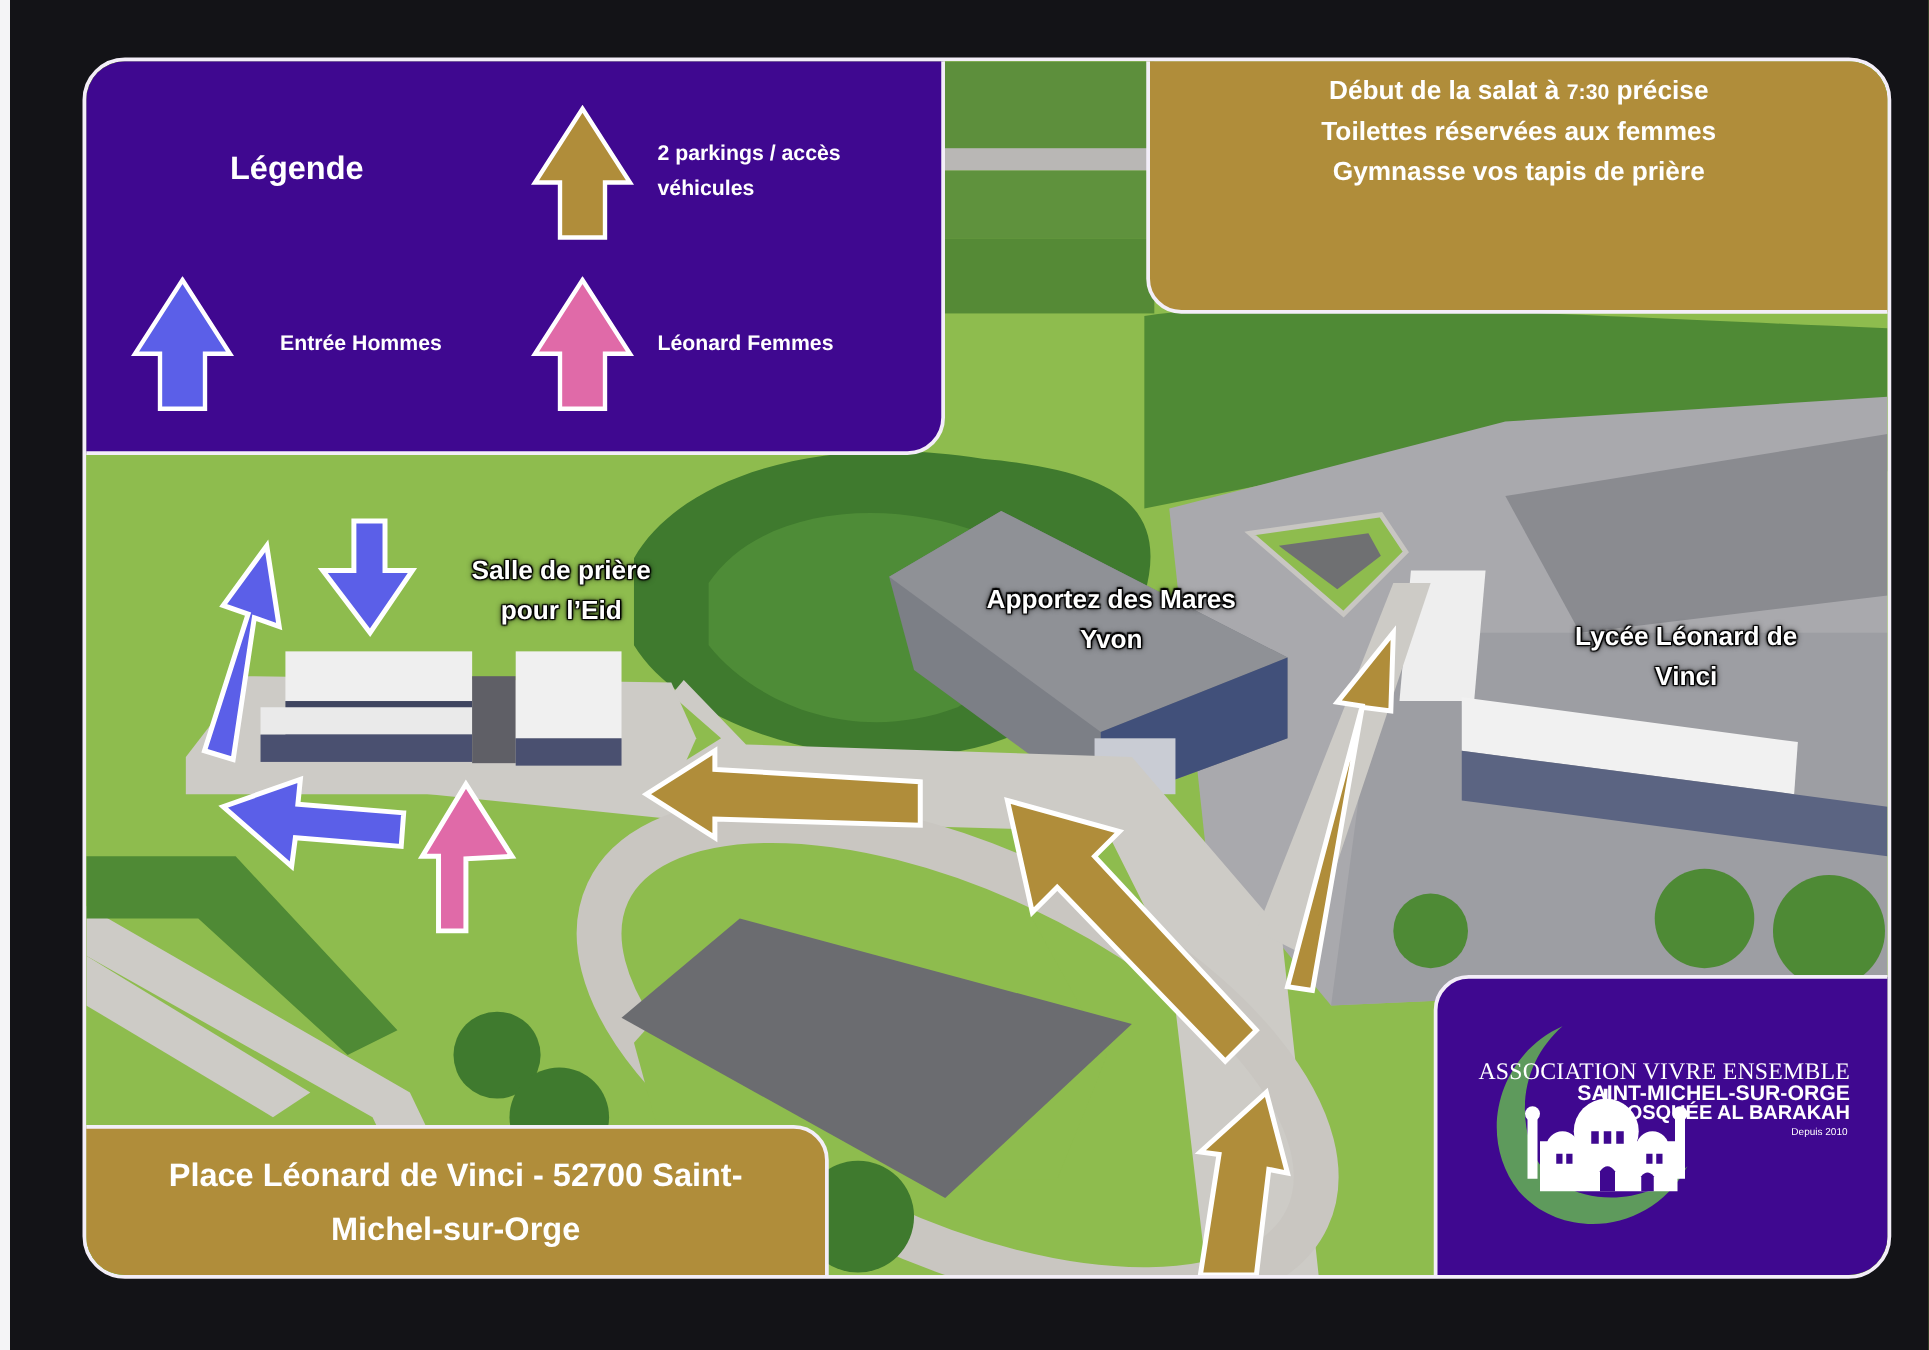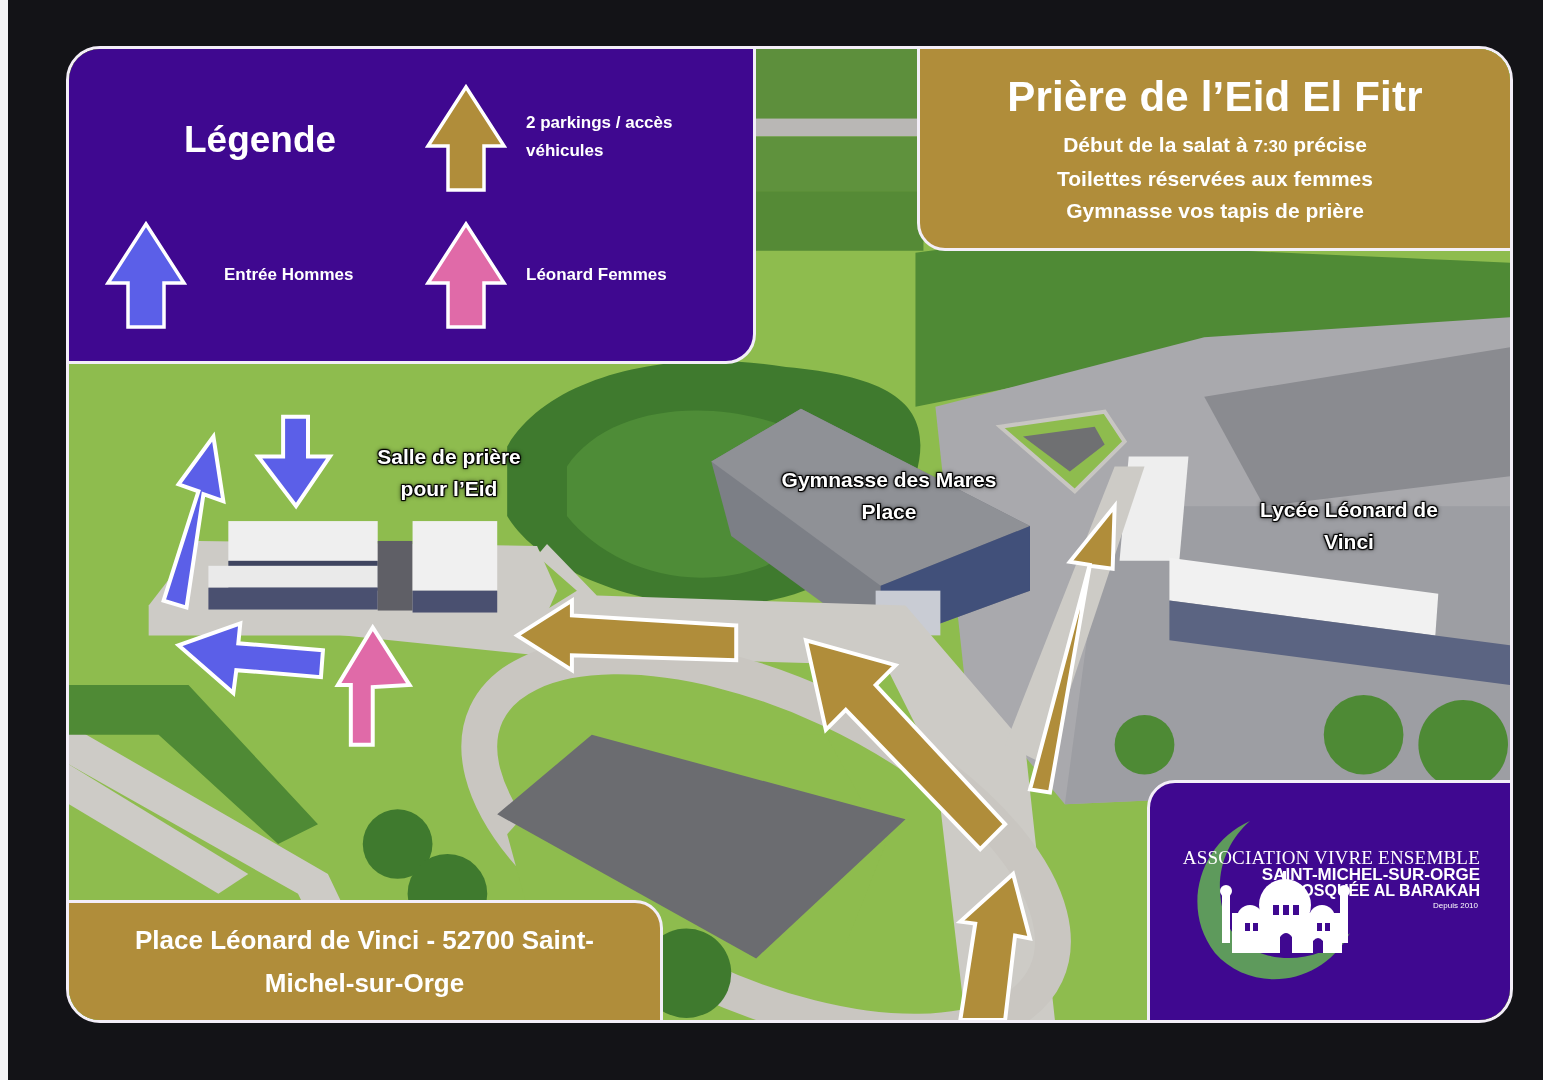--- a/index.html
+++ b/index.html
@@ -5,21 +5,21 @@
   html, body { margin:0; padding:0; }
   body { width:1543px; height:1080px; background:#131317; position:relative; overflow:hidden;
          font-family:"Liberation Sans", sans-serif; }
   .edge-left { position:absolute; left:0; top:0; width:8px; height:1080px; background:#f4f4f6; }
   .card { position:absolute; left:66px; top:46px; width:1447px; height:977px; border-radius:34px;
           border:3px solid #f3eef8; overflow:hidden; box-sizing:border-box; background:#8dbb4c; }
   .map { position:absolute; left:0; top:0; width:100%; height:100%; }
   .panel { position:absolute; box-sizing:border-box; color:#fff; font-weight:bold; }
   .legend { left:-3px; top:-3px; width:690px; height:318px; background:#3f0890;
             border:3px solid #f3eef8; border-radius:0 0 30px 0; }
-  .legend-title { position:absolute; left:115px; top:70px; font-size:37px; }
+  .legend-title { position:absolute; left:115px; top:70px; font-size:26px; }
   .legend-item { position:absolute; font-size:17px; line-height:28px; }
   .legend-icon { position:absolute; }
   .info { right:-3px; top:-3px; width:596px; height:205px; background:#b08d3a;
           border:3px solid #f3eef8; border-radius:0 0 0 28px; text-align:center; }
   .info-title { font-size:42px; margin-top:24px; letter-spacing:0.2px; }
   .info-line { font-size:21px; line-height:32px; }
   .info-line .big { font-size:17px; }
   .address { left:-3px; bottom:-3px; width:597px; height:123px; background:#b08d3a;
              border:3px solid #f3eef8; border-radius:0 28px 0 0; text-align:center;
              font-size:26px; line-height:43px; padding:16px 24px 0 24px; }
@@ -124,22 +124,22 @@
     <g stroke="#fff" stroke-width="4" fill="#e06aa8">
       <polygon points="283,700 283,640 270,640 305,582 342,640 305,642 305,700"></polygon>
     </g>
   </svg>
 
   <div class="map-label" style="left:285px; top:392px; width:190px;">
     <div>Salle de prière</div>
     <div>pour l’Eid</div>
   </div>
   <div class="map-label" style="left:690px; top:415px; width:260px;">
-    <div>Gymnasse des Mares</div>
-    <div>Place</div>
+    <div>Apportez des Mares</div>
+    <div>Yvon</div>
   </div>
   <div class="map-label" style="left:1165px; top:445px; width:230px;">
     <div>Lycée Léonard de</div>
     <div>Vinci</div>
   </div>
 
   <div class="panel legend">
     <div class="legend-title">Légende</div>
 
     <svg class="legend-icon" style="left:355px; top:35px;" width="84" height="110" viewBox="0 0 84 110">
@@ -159,21 +159,20 @@
 
     <svg class="legend-icon" style="left:355px; top:172px;" width="84" height="110" viewBox="0 0 84 110">
       <polygon points="42,3 80,62 60,62 60,106 24,106 24,62 4,62" fill="#e06aa8" stroke="#fff" stroke-width="3.5"></polygon>
     </svg>
     <div class="legend-item" style="left:457px; top:212px;">
       <div>Léonard Femmes</div>
     </div>
   </div>
 
   <div class="panel info">
-    <div class="info-title">Prière de l’Eid El Fitr</div>
     <div class="info-line" style="margin-top:8px;">
       <span>Début de la salat à </span><span class="big">7:30</span><span> précise</span>
     </div>
     <div class="info-line">Toilettes réservées aux femmes</div>
     <div class="info-line">Gymnasse vos tapis de prière</div>
   </div>
 
   <div class="panel address">
     <div>Place Léonard de Vinci - 52700 Saint-</div>
     <div>Michel-sur-Orge</div>

